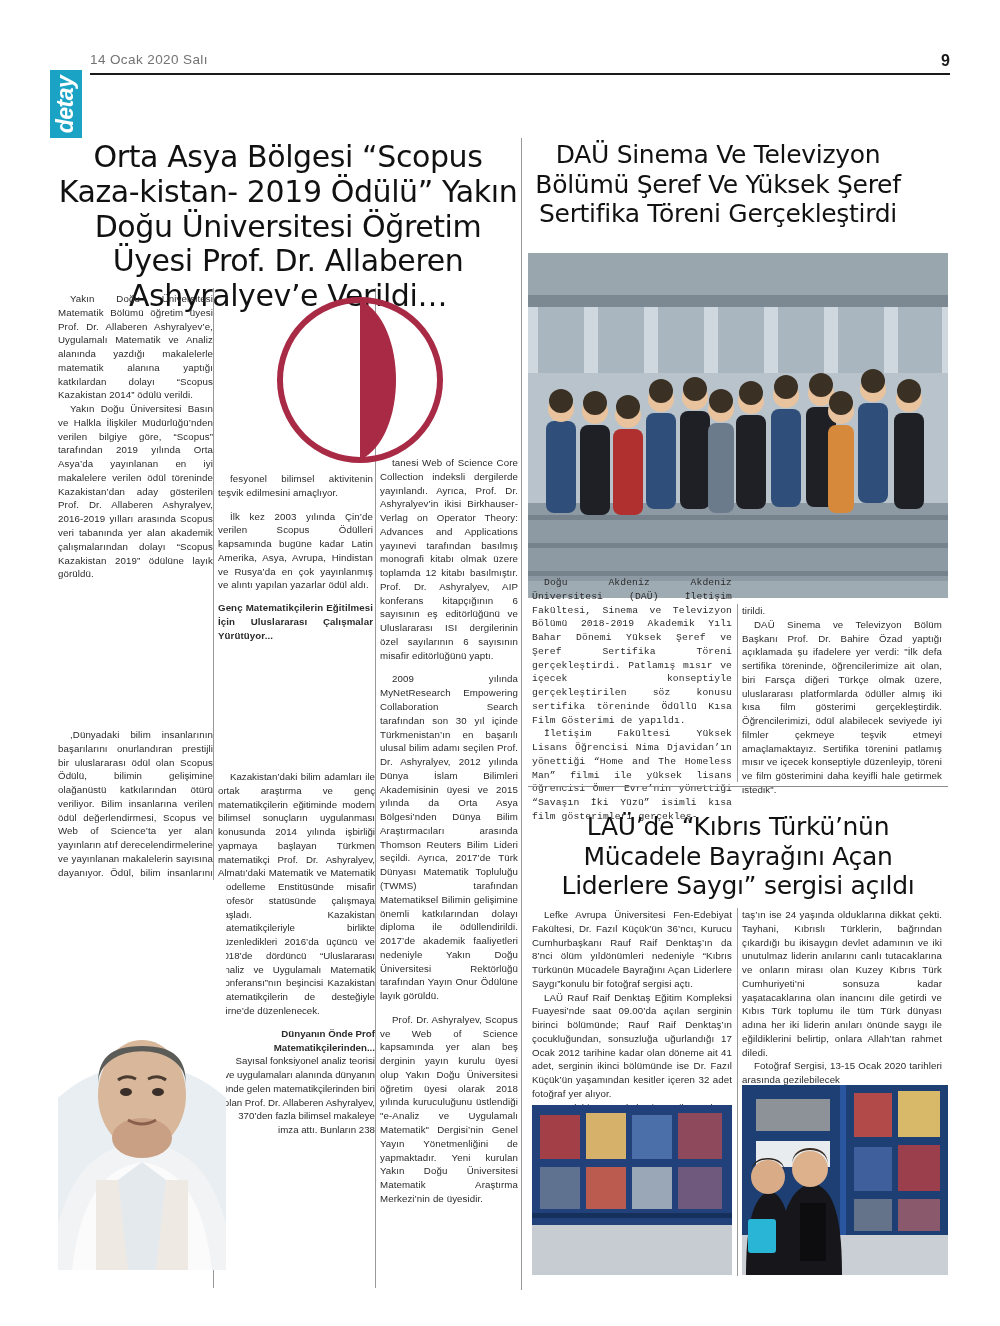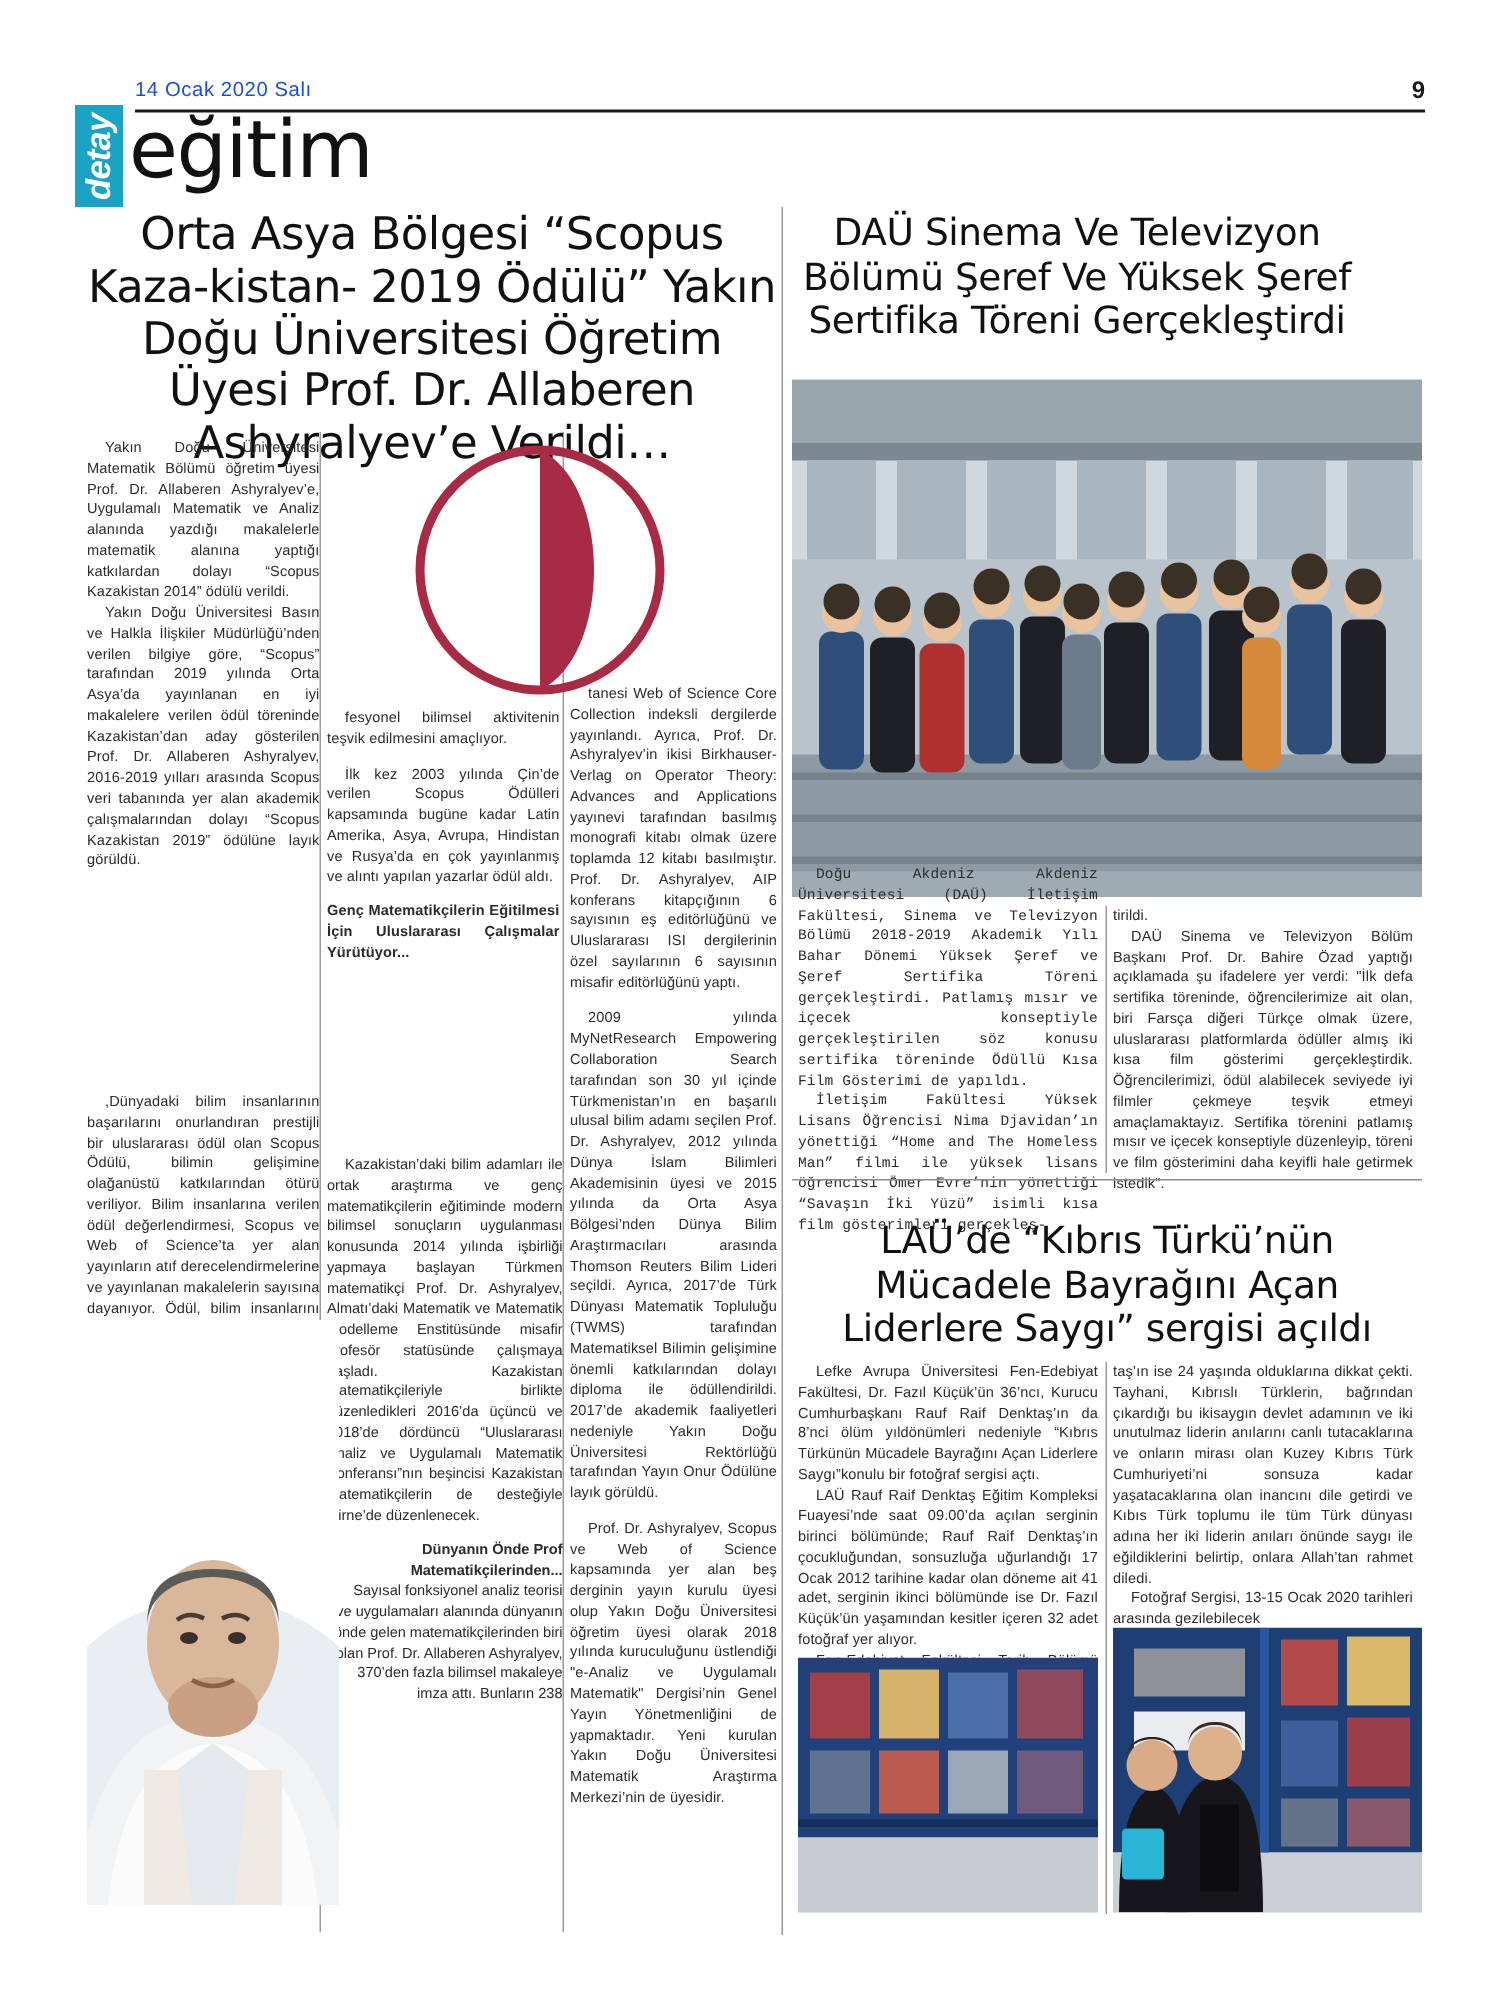--- a/index.html
+++ b/index.html
@@ -20,21 +20,21 @@
     background:#1ba3c6; display:flex; align-items:center; justify-content:center;
     overflow:hidden;
   }
   .logo-box span {
     display:block; transform:rotate(-90deg); white-space:nowrap;
     color:#ffffff; font-size:23px; font-weight:bold; font-style:italic;
     letter-spacing:-0.5px; line-height:1;
   }
   .date-line {
     position:absolute; left:40px; top:0px; width:860px;
-    font-size:13.5px; color:#1d4ed8; letter-spacing:0.4px;
+    font-size:13.5px; color:#737373; letter-spacing:0.4px;
     padding-bottom:4px;
   }
   .page-num {
     position:absolute; right:0px; top:0px;
     font-size:16px; font-weight:bold; color:#1a1a1a;
   }
   .rule-top { position:absolute; left:40px; top:21px; width:860px; height:1.5px; background:#1a1a1a; }
   .section-word {
     position:absolute; left:36px; top:22px;
     font-size:53px; line-height:1; color:#111; letter-spacing:-1px;
@@ -105,21 +105,20 @@
 
 <div class="page">
 
   <div class="masthead">
     <div class="logo-box">
       <span>detay</span>
     </div>
     <div class="rule-top"></div>
     <div class="date-line">14  Ocak 2020 Salı</div>
     <div class="page-num">9</div>
-    <div class="section-word">eğitim</div>
   </div>
 
   <div class="vrule" style="left:521px; top:138px; height:1152px;"></div>
   <div class="vrule" style="left:213px; top:288px; height:1000px;"></div>
   <div class="vrule" style="left:375px; top:288px; height:1000px;"></div>
   <div class="vrule" style="left:737px; top:604px; height:178px;"></div>
   <div class="vrule" style="left:737px; top:908px; height:368px;"></div>
 
   <div class="left-zone">
     <div class="headline-l">Orta Asya Bölgesi “Scopus Kaza-kistan- 2019 Ödülü” Yakın Doğu Üniversitesi Öğretim Üyesi Prof. Dr. Allaberen Ashyralyev’e Verildi…</div>

